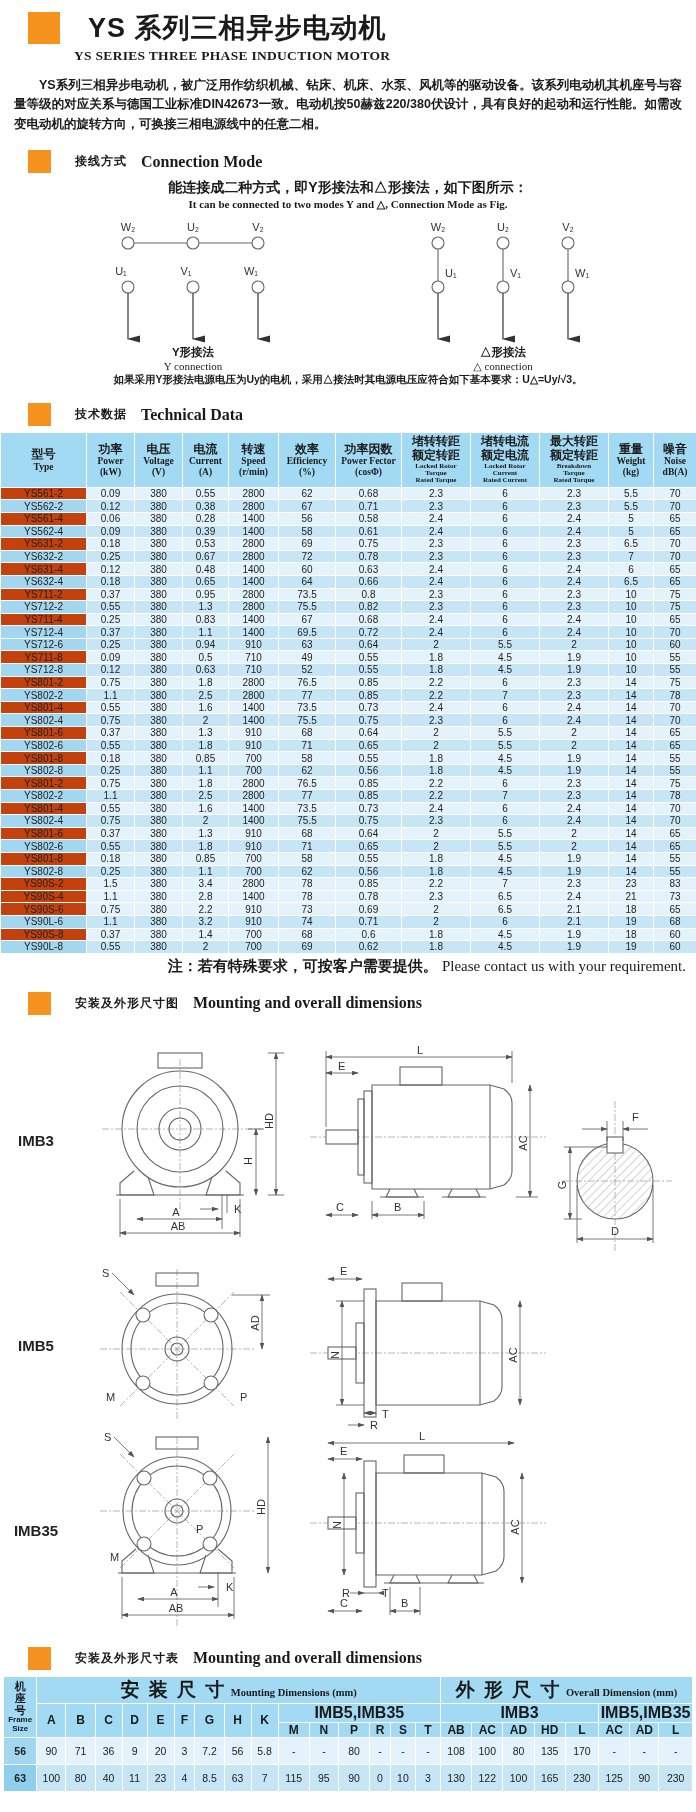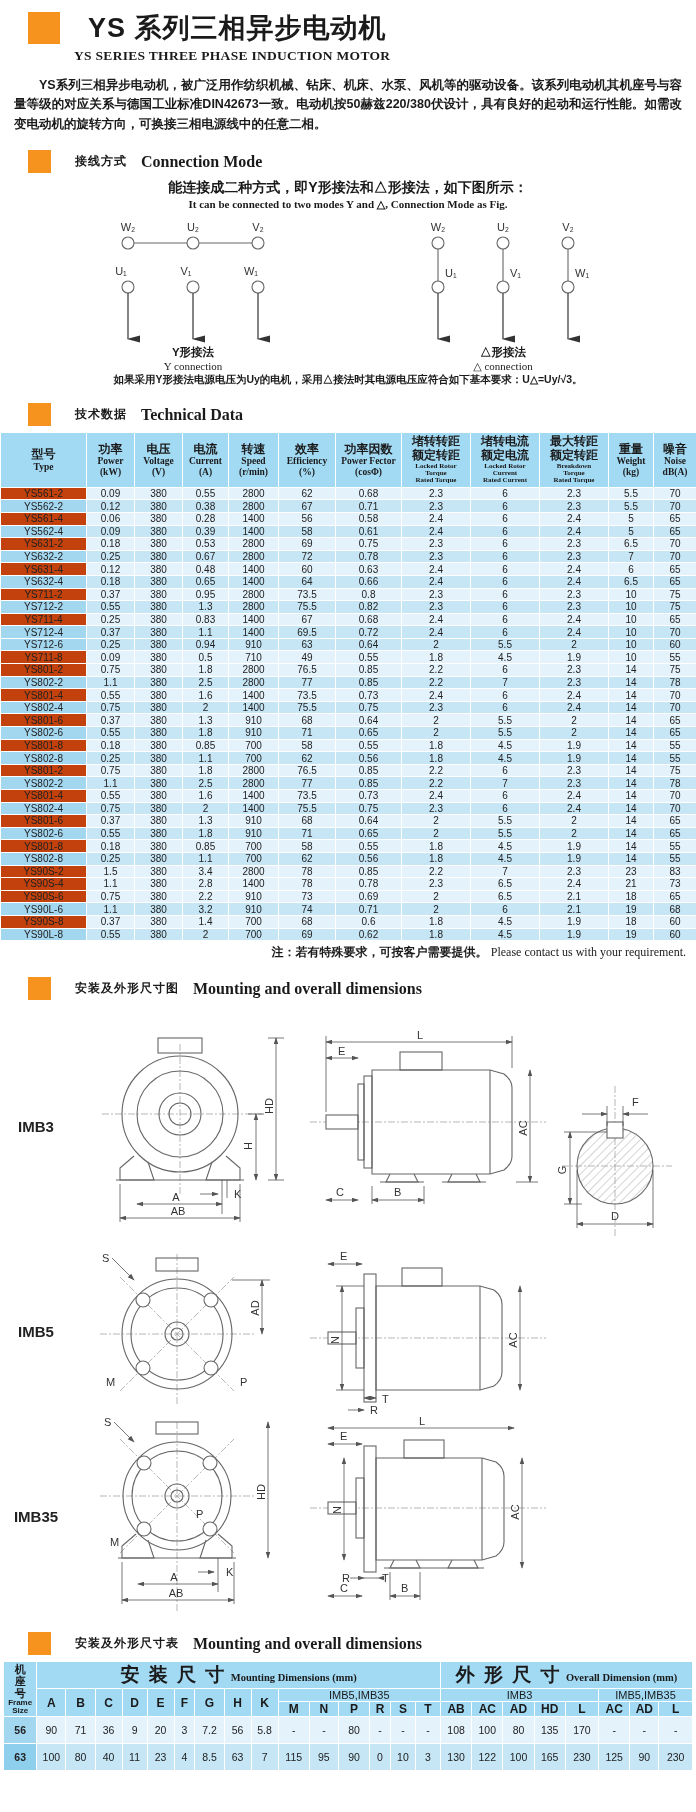--- a/index.html
+++ b/index.html
@@ -40,21 +40,21 @@
   .tech-table th { background:#A2D9F3; padding:2px 0; }
   .tech-table td { font-size:10px; height:12.6px; padding:0; color:#222; }
   .hz { font-size:12px; font-weight:bold; line-height:1.15; }
   .he { font-size:9.5px; font-family:"Liberation Serif", serif; line-height:1.1; }
   .he.tiny { font-size:7px; font-weight:bold; line-height:1.05; }
   tr.r-light td { background:#E4F2FB; }
   tr.r-dark td  { background:#C6E6F6; }
   tr.r-light td.type-col { background:#c2410c; }
   tr.r-dark td.type-col  { background:#A3D7F0; }
   .type-col { font-size:10.5px; }
-  .tech-note { width:676px; margin:3px auto 0 auto; text-align:right; font-size:12px; }
+  .tech-note { width:676px; margin:3px auto 0 auto; text-align:right; font-size:15px; }
   .tech-note .zh { font-weight:bold; }
   .tech-note .en { font-family:"Liberation Serif", serif; }
 
   
   .drawings { margin:4px 0 0 0; }
   .drow { display:flex; align-items:center; }
   .dlabel { width:72px; text-align:center; font-size:15px; font-weight:bold; color:#222; flex:0 0 auto; }
   svg text { font-family:"Liberation Sans", sans-serif; font-size:11px; fill:#333; }
   .ln  { stroke:#666; fill:none; stroke-width:1.1; }
   .lnf { stroke:#666; fill:#fff; stroke-width:1.1; }
@@ -65,21 +65,21 @@
   .dim-table { width:690px; margin:4px auto 0 auto; table-layout:fixed; }
   .dim-table th, .dim-table td { border:1px solid #fff; text-align:center; vertical-align:middle; }
   .dim-table th { background:#A2D9F3; }
   .dim-table td { font-size:10.5px; height:27px; background:#E4F2FB; color:#222; }
   .dim-table tr.r-dark td { background:#C6E6F6; }
   .dim-table td.frame-col { background:#A3D7F0; font-weight:bold; }
   .dim-table tr.r-dark td.frame-col { background:#8FCFEE; }
   .gzh { font-size:19px; font-weight:bold; letter-spacing:2px; }
   .gen { font-size:10.5px; font-weight:bold; font-family:"Liberation Serif", serif; }
   .collet { font-size:12px; font-weight:bold; }
-  .sublab { font-size:11px; font-weight:normal; }
+  .sublab { font-size:16px; font-weight:bold; }
   .vzh { font-size:11px; font-weight:bold; line-height:1.1; }
   .fen { font-size:8px; font-weight:bold; line-height:1.05; }
 </style>
 </head>
 <body>
 
 <svg width="0" height="0" style="position:absolute" aria-hidden="true">
   <defs>
     <marker id="mA" markerWidth="9" markerHeight="8" refX="8" refY="3" orient="auto">
         <path d="M0,0L9,3L0,6z" fill="#555"></path>
@@ -435,20 +435,34 @@
         <td>10</td>
         <td>60</td>
       </tr>
       <tr class="r-light">
         <td class="type-col">YS711-8</td>
         <td>0.09</td>
         <td>380</td>
         <td>0.5</td>
         <td>710</td>
         <td>49</td>
+        <td>0.55</td>
+        <td>1.8</td>
+        <td>4.5</td>
+        <td>1.9</td>
+        <td>10</td>
+        <td>55</td>
+      </tr>
+      <tr class="r-dark">
+        <td class="type-col">YS712-8</td>
+        <td>0.12</td>
+        <td>380</td>
+        <td>0.63</td>
+        <td>710</td>
+        <td>52</td>
         <td>0.55</td>
         <td>1.8</td>
         <td>4.5</td>
         <td>1.9</td>
         <td>10</td>
         <td>55</td>
       </tr>
       <tr class="r-light">
         <td class="type-col">YS801-2</td>
         <td>0.75</td>

